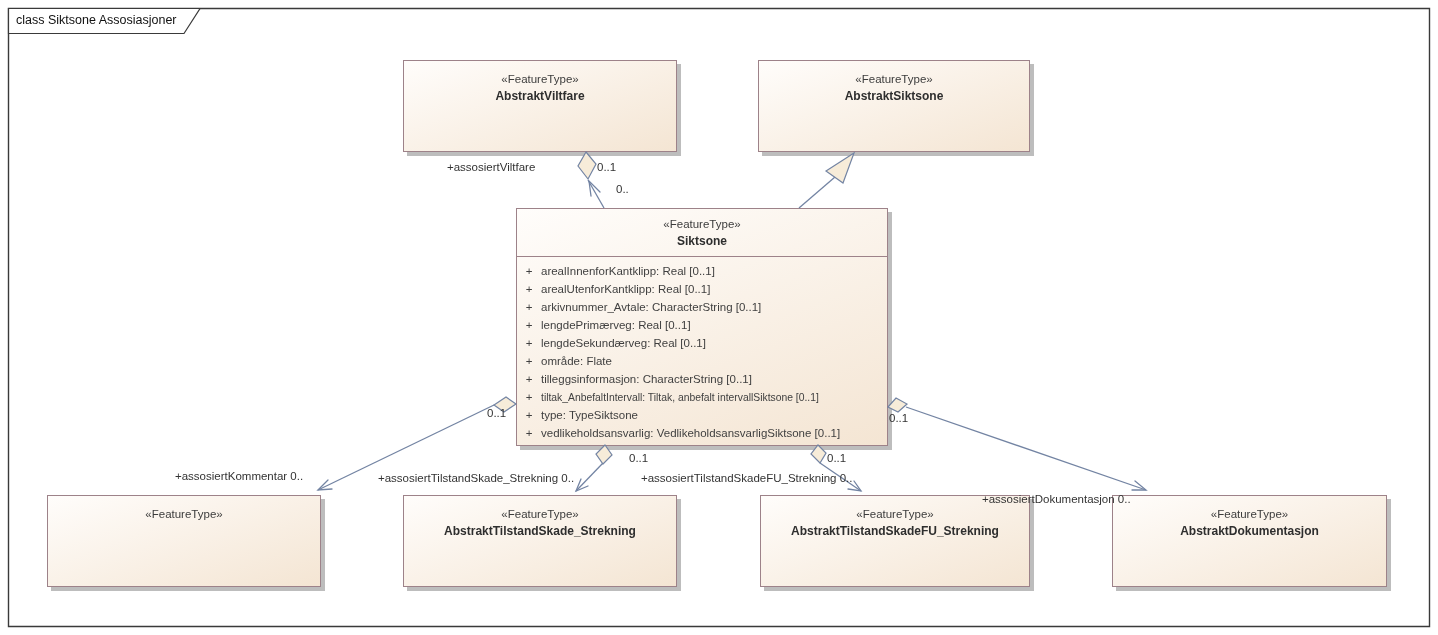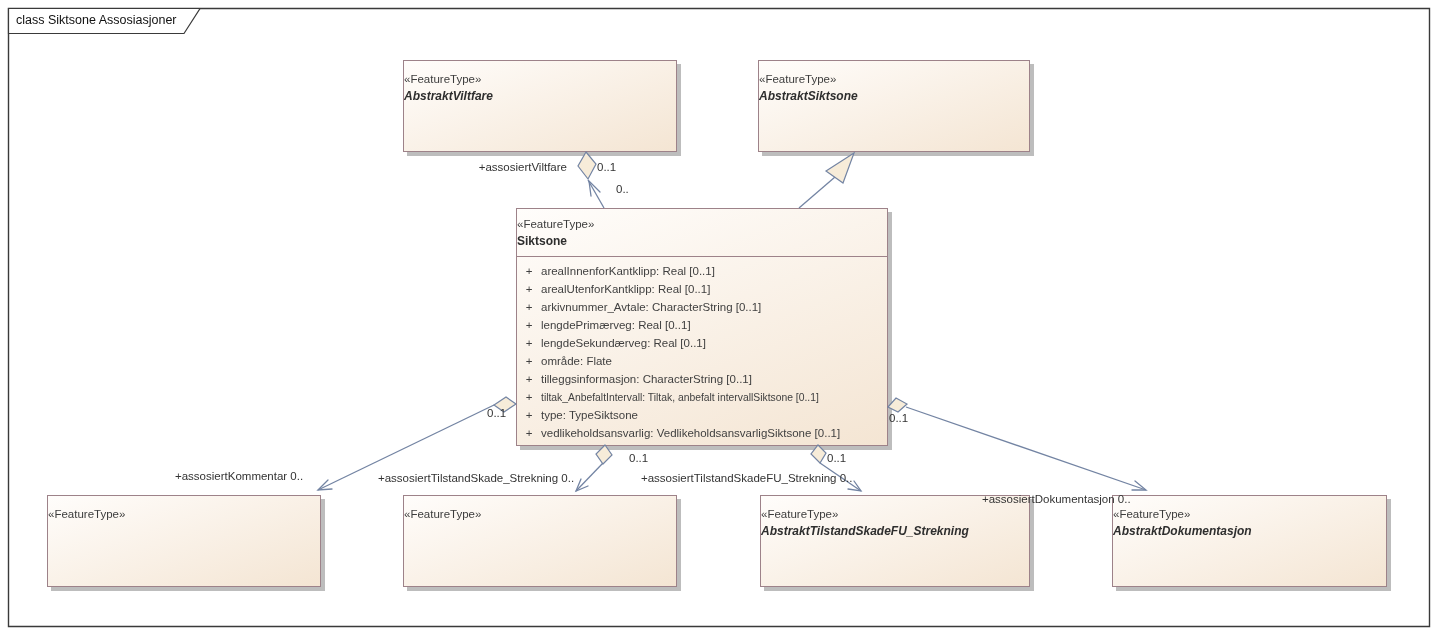--- a/index.html
+++ b/index.html
@@ -13,24 +13,24 @@
   .layer{position:absolute; left:0; top:0; width:1438px; height:635px;}
   svg.layer{pointer-events:none;}
   .frame-path{fill:none; stroke:var(--frame); stroke-width:1.4;}
   .tab-path{fill:#ffffff; stroke:var(--frame); stroke-width:1.2;}
   .diagram-title{position:absolute; left:16px; top:13px; font-size:12.5px; font-weight:normal; color:var(--titleText); white-space:nowrap;}
   .uml-class{
     position:absolute; border:1.4px solid var(--boxBorder);
     background:linear-gradient(160deg, var(--boxFillLight) 0%, var(--boxFillDark) 100%);
     box-shadow:4px 4px 0 var(--shadow);
   }
-  .uml-class .head{padding-top:10px; }
+  .uml-class .head{padding-top:10px; text-align:center;}
   .stereotype{font-size:11.5px; color:#3c3c3c; line-height:16px; white-space:nowrap;}
   .class-name{font-size:12px; font-weight:bold; color:#2e2e2e; line-height:18px; white-space:nowrap;}
-  .abstract .class-name{font-style:italic;}
+  .abstract .class-name{}
   .main-class .head{padding-top:7px; border-bottom:1.2px solid var(--boxBorder); padding-bottom:6px;}
   .attr-list{padding:5px 0 0 0;}
   .attr{display:flex; height:18px; line-height:18px; font-size:11.5px; color:var(--attrText); white-space:nowrap;}
   .attr .vis{width:24px; text-align:center; flex:0 0 24px;}
   .attr .text{flex:1; overflow:hidden;}
   .attr .text.condensed{transform:scaleX(0.90); transform-origin:0 50%;}
   .edge{stroke:var(--connector); stroke-width:1.3; fill:none;}
   .diamond{fill:var(--diamondFill); stroke:var(--connector); stroke-width:1.2;}
   .tri{fill:var(--diamondFill); stroke:var(--connector); stroke-width:1.2;}
   .arrowv{fill:none; stroke:var(--connector); stroke-width:1.3; stroke-linecap:round;}
@@ -106,20 +106,21 @@
 
   <div class="uml-class abstract" style="left:47px; top:495px; width:274px; height:92px;">
     <div class="head">
       <div class="stereotype">«FeatureType»</div>
     </div>
   </div>
 
   <div class="uml-class abstract" style="left:403px; top:495px; width:274px; height:92px;">
     <div class="head">
       <div class="stereotype">«FeatureType»</div>
+      <div class="class-name">AbstraktTilstandSkade_Strekning</div>
     </div>
   </div>
 
   <div class="uml-class abstract" style="left:760px; top:495px; width:270px; height:92px;">
     <div class="head">
       <div class="stereotype">«FeatureType»</div>
       <div class="class-name">AbstraktTilstandSkadeFU_Strekning</div>
     </div>
   </div>
 
@@ -166,21 +167,21 @@
 
     <g>
       <line class="edge" x1="906" y1="407" x2="1146" y2="490"></line>
       <polygon class="diamond" points="888,407 896,398 907,404 898,412"></polygon>
       <polyline class="arrowv" points="1135,481 1146,490 1132,490"></polyline>
     </g>
   </svg>
 
   <div class="diagram-title">class Siktsone Assosiasjoner</div>
 
-  <div class="conn-label" style="left:447px; top:161px; width:120px; text-align:right;">+assosiertViltfare</div>
+  <div class="conn-label" style="left:447px; top:161px; width:120px; ">+assosiertViltfare</div>
   <div class="conn-label" style="left:597px; top:161px;">0..1</div>
   <div class="conn-label" style="left:616px; top:183px;">0..</div>
 
   <div class="conn-label" style="left:175px; top:470px;">+assosiertKommentar 0..</div>
   <div class="conn-label" style="left:487px; top:407px;">0..1</div>
 
   <div class="conn-label" style="left:378px; top:472px;">+assosiertTilstandSkade_Strekning 0..</div>
   <div class="conn-label" style="left:629px; top:452px;">0..1</div>
 
   <div class="conn-label" style="left:641px; top:472px;text-align:center;">+assosiertTilstandSkadeFU_Strekning 0..</div>

